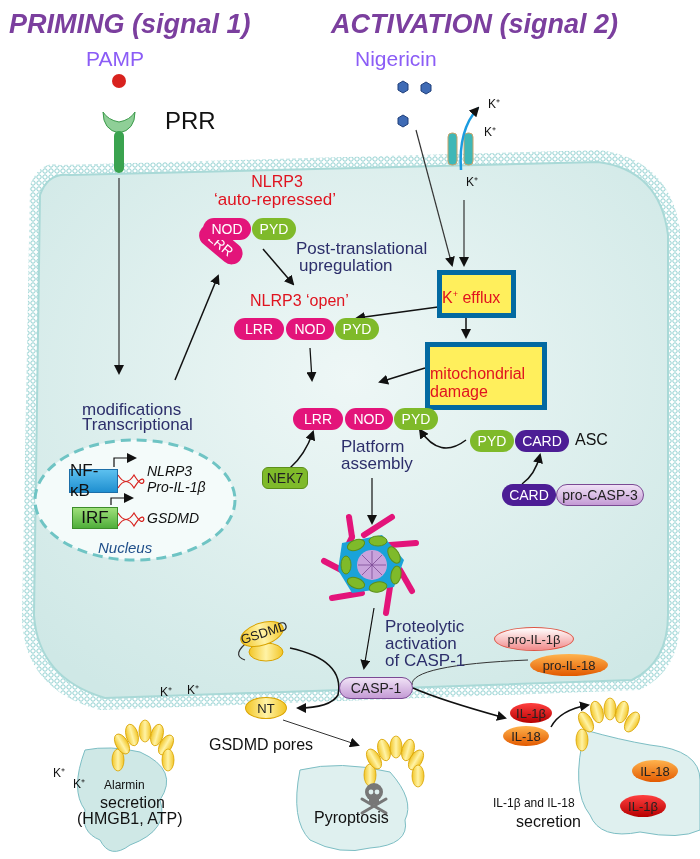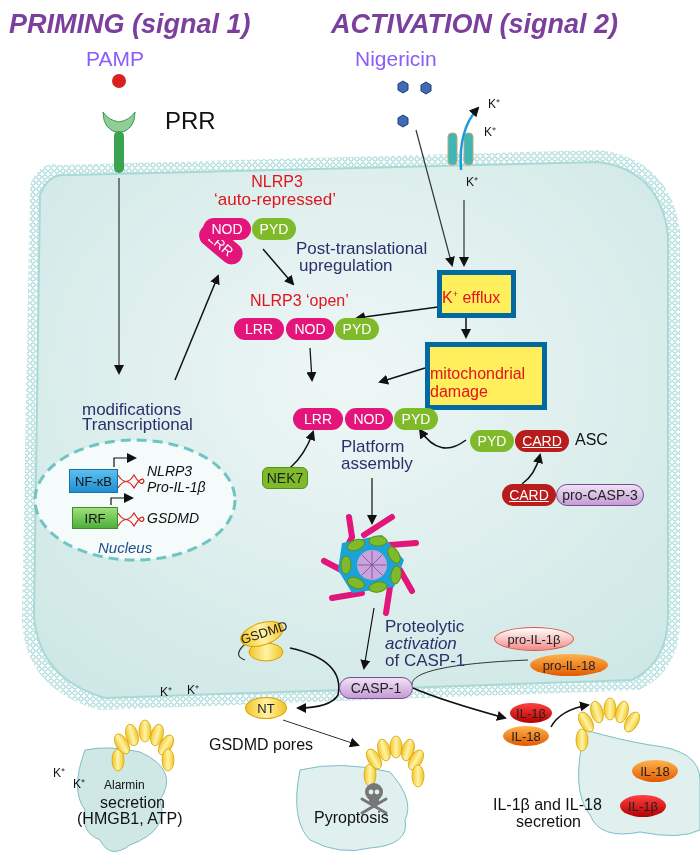--- a/index.html
+++ b/index.html
@@ -7,25 +7,25 @@
   svg{position:absolute;left:0;top:0;}
   .t{position:absolute;white-space:nowrap;line-height:1.05;}
   .title{font-size:27px;font-style:italic;font-weight:bold;color:#7b3f9e;}
   .big{font-size:21px;color:#8b5cf6;}
   .red{color:#e0131f;text-align:center;}
   .navy{color:#2d2f6b;font-size:17px;}
   .blk{color:#111;}
   .pill{position:absolute;height:22px;border-radius:11px;color:#fff;font-size:14px;display:flex;align-items:center;justify-content:center;}
   .pink{background:#e3147a;}
   .green{background:#7fba2a;}
-  .blue{background:#b91c1c;text-decoration:underline;}
+  .blue{background:#4c1d95;}
   .purple{background:linear-gradient(#f0e2f6,#c49bd5);color:#222;border:1px solid #7b4a94;}
   .box{position:absolute;background:#ffef5c;border:5px solid #0369a1;color:#e0131f;font-size:16px;}
   .oval{position:absolute;border-radius:50%;font-size:13px;display:flex;align-items:center;justify-content:center;color:#222;}
-  .sq{position:absolute;font-size:13px;display:flex;align-items:center;justify-content:center;}
+  .sq{position:absolute;font-size:17px;display:flex;align-items:center;justify-content:center;}
 </style>
 </head>
 <body>
 
 <svg width="700" height="859" viewBox="0 0 700 859">
   <defs>
     <marker id="ah" markerWidth="10" markerHeight="10" refX="8" refY="5" orient="auto" markerUnits="userSpaceOnUse">
       <path d="M0,0 L10,5 L0,10 z" fill="#111"></path>
     </marker>
     <radialGradient id="cellg" cx="50%" cy="40%" r="70%">
@@ -254,21 +254,21 @@
 <div class="t navy" style="left:82px;top:401px;">modifications</div>
 
 <div class="sq" style="left:69px;top:469px;width:47px;height:22px;background:linear-gradient(#5cc0ef,#1f8fd0);border:1px solid #1c6ea8;color:#111;">NF-κB</div>
 <div class="t" style="left:147px;top:464px;font-size:14px;font-style:italic;color:#111;">NLRP3</div>
 <div class="t" style="left:147px;top:480px;font-size:14px;font-style:italic;color:#111;">Pro-IL-1β</div>
 <div class="sq" style="left:72px;top:507px;width:44px;height:20px;background:linear-gradient(#9fe07a,#4fae3a);border:1px solid #3d8d2a;color:#111;">IRF</div>
 <div class="t" style="left:147px;top:511px;font-size:14px;font-style:italic;color:#111;">GSDMD</div>
 <div class="t" style="left:98px;top:540px;font-size:15px;font-style:italic;color:#1f4f8a;">Nucleus</div>
 
 <div class="t navy" style="left:385px;top:618px;">Proteolytic</div>
-<div class="t navy" style="left:385px;top:635px;font-style:italic;">activation</div>
+<div class="t navy" style="left:385px;top:635px;">activation</div>
 <div class="t navy" style="left:385px;top:652px;">of CASP-1</div>
 
 <div class="t" style="left:240px;top:626px;font-size:13px;color:#222;transform:rotate(-18deg);">GSDMD</div>
 
 <div class="pill purple" style="left:339px;top:677px;width:72px;height:20px;">CASP-1</div>
 
 <div class="oval" style="left:245px;top:697px;width:40px;height:20px;background:url(#);background:linear-gradient(90deg,#f2c526,#fff3a6,#f2c526);border:1px solid #d9a300;">NT</div>
 
 <div class="oval" style="left:494px;top:627px;width:78px;height:22px;background:linear-gradient(#fff,#f18a8a);border:1px solid #d54;">pro-IL-1β</div>
 <div class="oval" style="left:530px;top:654px;width:78px;height:22px;background:linear-gradient(#ffb34d,#e25a00);">pro-IL-18</div>
@@ -280,14 +280,14 @@
 <div class="t blk" style="left:160px;top:686px;font-size:12px;">K⁺</div>
 <div class="t blk" style="left:187px;top:684px;font-size:12px;">K⁺</div>
 <div class="t blk" style="left:53px;top:767px;font-size:12px;">K⁺</div>
 <div class="t blk" style="left:73px;top:778px;font-size:12px;">K⁺</div>
 
 <div class="t blk" style="left:209px;top:737px;font-size:16px;">GSDMD pores</div>
 <div class="t blk" style="left:104px;top:779px;font-size:12px;">Alarmin</div>
 <div class="t blk" style="left:100px;top:795px;font-size:16px;">secretion</div>
 <div class="t blk" style="left:77px;top:811px;font-size:16px;">(HMGB1, ATP)</div>
 <div class="t blk" style="left:314px;top:810px;font-size:16px;">Pyroptosis</div>
-<div class="t blk" style="left:493px;top:797px;font-size:16px;text-align:center;">IL-1β and IL-18</div>
+<div class="t blk" style="left:493px;top:797px;font-size:12px;text-align:center;">IL-1β and IL-18</div>
 <div class="t blk" style="left:516px;top:814px;font-size:16px;">secretion</div>
 
 </body></html>

